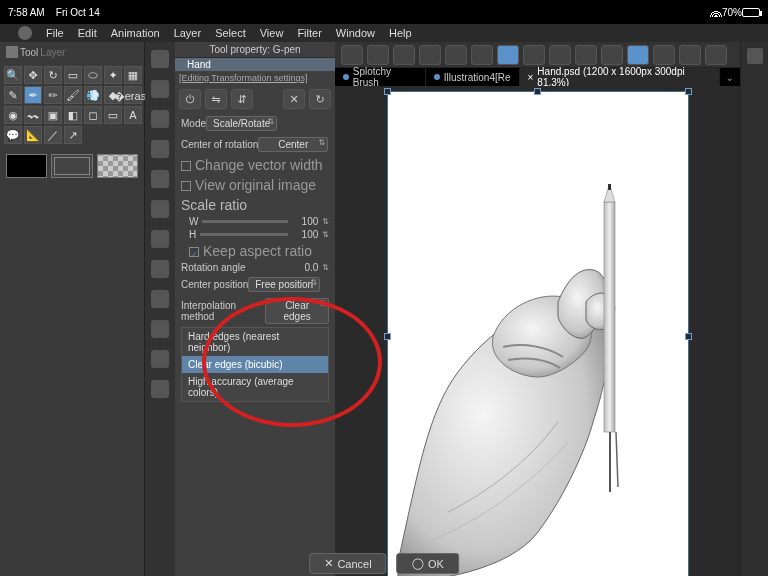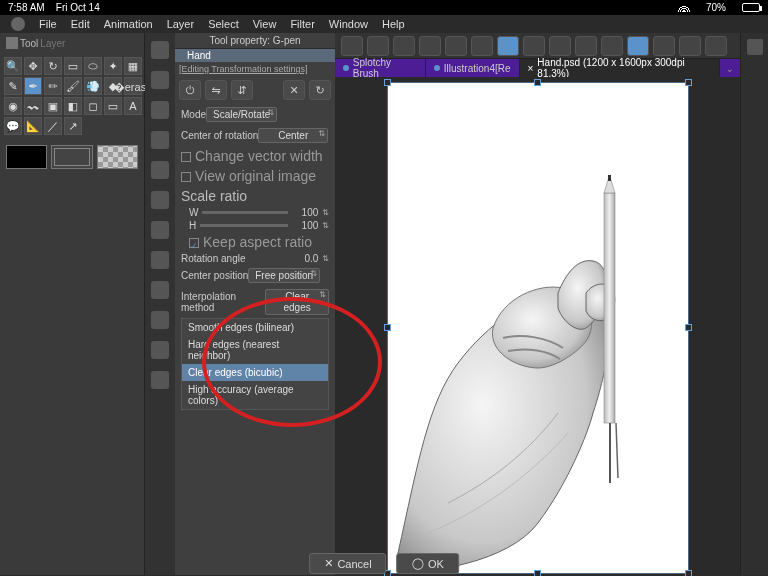--- a/index.html
+++ b/index.html
@@ -1,19 +1,19 @@
 <!DOCTYPE html>
 <html><head>
 <meta charset="utf-8">
 <style>
   * { box-sizing: border-box; margin: 0; padding: 0; font-family: -apple-system, Helvetica, Arial, sans-serif; }
   body { width: 768px; height: 576px; background: #2a2a2a; color: #ccc; overflow: hidden; position: relative; }
-  .statusbar { height: 15px; background: #000; color: #fff; font-size: 10px; display: flex; justify-content: space-between; align-items: center; padding: 0 8px; }
-  .statusbar .right { display: flex; gap: 16px; align-items: center; }
-  .menubar { height: 18px; background: #2a2a2a; display: flex; align-items: center; gap: 14px; padding: 0 11px; font-size: 11px; color: #ddd; }
+  .statusbar { height: 24px; background: #000; color: #fff; font-size: 10px; display: flex; justify-content: space-between; align-items: center; padding: 0 8px; }
+  .statusbar .right { display: flex; gap: 0; align-items: center; }
+  .menubar { height: 18px; background: #2a2a2a; display: flex; align-items: center; gap: 14px; padding: 0 18px; font-size: 11px; color: #ddd; }
   .menubar .logo { width: 14px; height: 14px; background: #666; border-radius: 50%; }
   .menubar span { cursor: pointer; }
   .main { display: flex; height: 542px; }
   
   .toolbox { width: 145px; background: #3a3a3a; border-right: 1px solid #222; }
   .toolbox-head { display: flex; gap: 2px; padding: 4px 6px; font-size: 10px; color: #bbb; align-items: center;}
   .toolbox-head .toolicon { width: 12px; height: 12px; background: #777; display: inline-block; }
   .tool-grid { display: grid; grid-template-columns: repeat(7, 18px); gap: 2px; padding: 4px 4px; }
   .tool-grid .t { width: 18px; height: 18px; background: #4a4a4a; border: 1px solid #555; display: flex; align-items: center; justify-content: center; font-size: 11px; color: #ddd; }
   .tool-grid .t.sel { background: #5b92c9; }
@@ -48,21 +48,21 @@
   .dropdown .opt { padding:3px 6px; font-size:10px; color:#ddd; }
   .dropdown .opt.selected { background:#5f84a8; color:#fff;}
   
   .ellipse { position:absolute; border:4px solid #d42020; border-radius:50%; width:180px; height:130px; left:202px; top:297px; pointer-events:none; z-index:50;}
   
   .canvaswrap { flex:1; background:#2a2a2a; position:relative; display:flex; flex-direction:column;}
   .topicons { height:26px; background:#333; display:flex; align-items:center; gap:4px; padding:0 6px; border-bottom:1px solid #222;}
   .topicons .ti { width:22px; height:20px; background:#444; border:1px solid #555; border-radius:3px;}
   .topicons .ti.active { background:#5b92c9;}
   .topicons .spacer { flex:1;}
-  .tabs { height:18px; background:#4c1d95; display:flex; align-items:center; font-size:10px; color:#ccc;}
+  .tabs { height:18px; background:#000000; display:flex; align-items:center; font-size:10px; color:#ccc;}
   .tabs .tab { padding:0 8px; height:18px; display:flex; align-items:center; gap:4px; border-right:1px solid #222;}
   .tabs .tab .dot { width:6px;height:6px;border-radius:50%; background:#5b92c9;}
   .tabs .tab.active { background:#2a2a2a; color:#fff;}
   .tabs .flex { flex:1;}
   .tabs .chev { padding:0 6px; color:#888;}
   .canvas { flex:1; background:#2a2a2a; display:flex; justify-content:center; align-items:flex-start; position:relative;}
   .page { width:300px; height:490px; background:#fff; margin-top:6px; position:relative; box-shadow:0 0 0 1px #4a6a8a;}
   .handles .h { position:absolute; width:7px; height:7px; background:#2a2a2a; border:1px solid #6aa0d8;}
   .hand-draw { position:absolute; inset:0; }
   .footer-btns { position:absolute; bottom:2px; left:50%; transform:translateX(-50%); display:flex; gap:10px; z-index:40;}
@@ -204,21 +204,20 @@
     </div>
     <div class="row">
       <label>Center position</label>
       <div class="sel-box">Free position</div>
     </div>
     <div class="row">
       <label>Interpolation method</label>
       <div class="sel-box" style="min-width:58px">Clear edges</div>
     </div>
     <div class="dropdown">
-      <div class="opt">Smooth edges (bilinear)</div>
       <div class="opt">Hard edges (nearest neighbor)</div>
       <div class="opt selected">Clear edges (bicubic)</div>
       <div class="opt">High accuracy (average colors)</div>
     </div>
   </div>
 
   <div class="canvaswrap">
     <div class="topicons">
       <div class="ti"></div>
       <div class="ti"></div>

